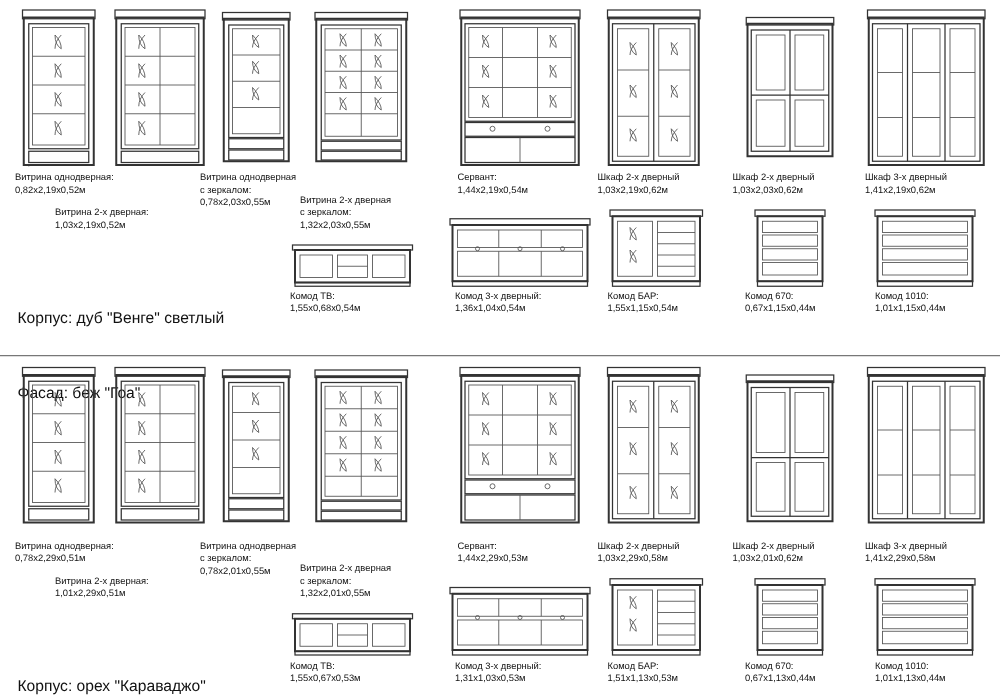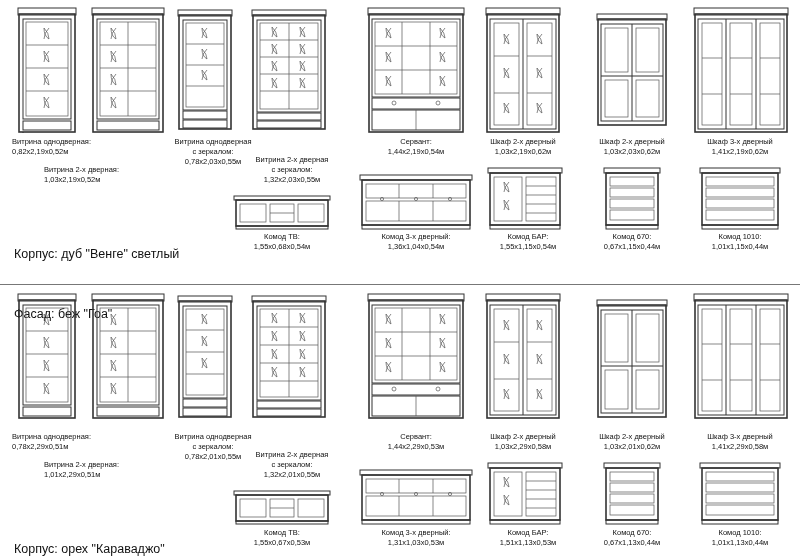--- a/index.html
+++ b/index.html
@@ -1,20 +1,20 @@
 <!DOCTYPE html>
 <html><head>
 <meta charset="utf-8">
 <style>
   html,body{margin:0;padding:0;background:#ffffff;}
   body{width:800px;height:556px;font-family:"Liberation Sans",sans-serif;color:#111;overflow:hidden;}
   .sheet{position:relative;width:800px;height:424px;}
   .divider{position:absolute;left:0;width:800px;height:1px;background:#777;}
   .panel{position:absolute;left:0;width:800px;}
-  .caption{position:absolute;font-size:7.5px;line-height:10px;text-align:center;color:#111;white-space:pre;}
+  .caption{position:absolute;font-size:7.5px;line-height:10px;color:#111;white-space:pre;}
   .caption.left{text-align:left;}
   .legend{position:absolute;font-size:12.5px;line-height:20px;color:#111;white-space:pre;}
   .fig{position:absolute;}
   svg{display:block;overflow:visible;}
   .ln{stroke:#333;stroke-width:1;fill:none;}
   .ln2{stroke:#333;stroke-width:1.6;fill:none;}
   .thin{stroke:#555;stroke-width:0.7;fill:none;}
   .leaf{stroke:#555;stroke-width:0.7;fill:none;}
 </style>
 </head>

